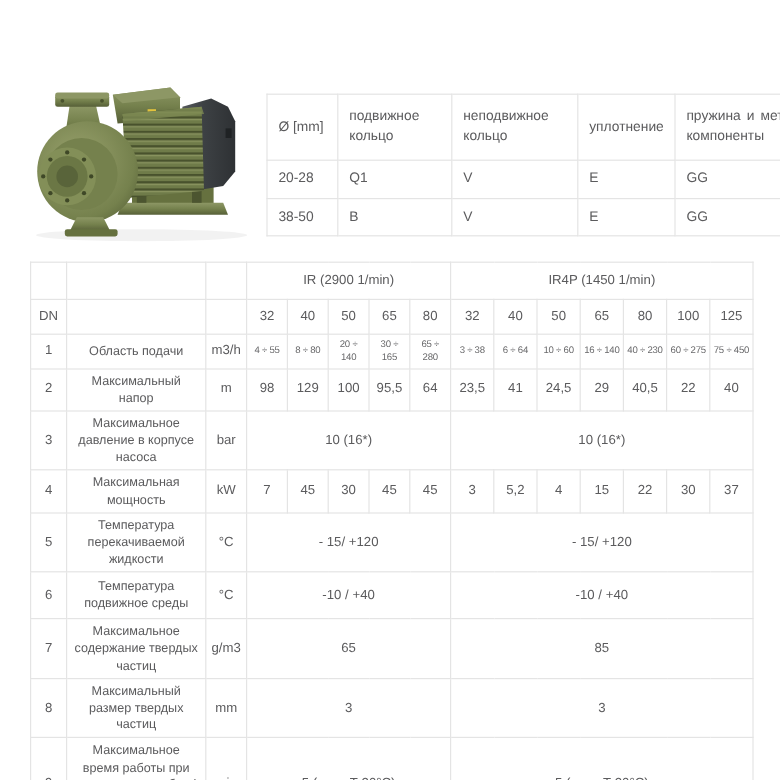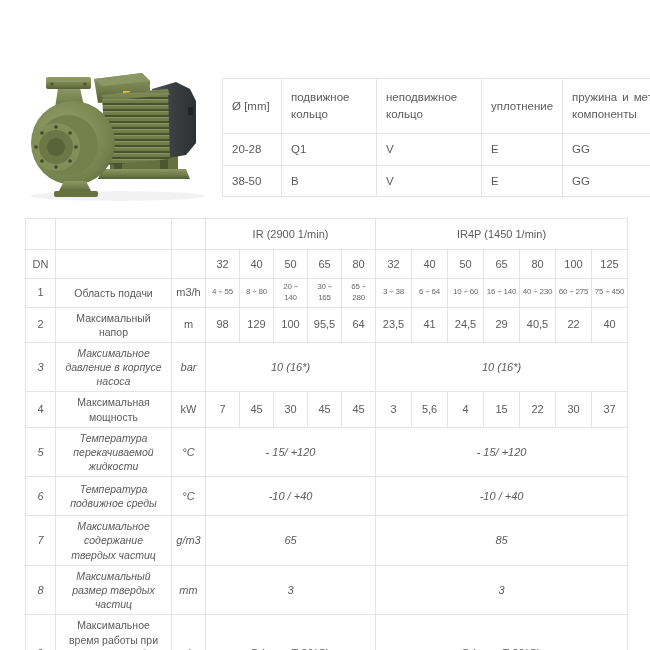--- a/index.html
+++ b/index.html
@@ -28,23 +28,23 @@
   .seal-table tr{height:31px;}
 
   
   .spec-table{position:absolute;left:25px;top:218px;width:603px;font-size:11px;color:#5b5b5d;}
   .spec-table td{padding:3px 2px;text-align:center;line-height:1.35;}
   .spec-table .name{font-size:10.5px;padding:3px 6px;}
   .spec-table .sm{font-size:8px;color:#69696b;letter-spacing:-0.2px;}
   .spec-table .grp td{height:24px;}
   .spec-table .dnrow td{height:22px;}
   .r-h25 td{height:21px;}
-  .r-h38 td{height:34px;font-style:italic;}
+  .r-h38 td{height:34px;}
   .r-h28 td{height:24px;}
-  .r-h36 td{height:32px;font-style:italic;}
+  .r-h36 td{height:32px;}
   .r-h62 td{height:58px;}
 </style>
 </head>
 <body>
 
 <div class="pump-wrap">
   <svg viewBox="0 0 210 150">
     <defs>
       <linearGradient id="gGreenV" x1="0" y1="0" x2="0" y2="1">
         <stop offset="0" stop-color="#8d9765"></stop>
@@ -232,21 +232,21 @@
   <tr class="r-h28">
     <td>4</td>
     <td class="name">Максимальная мощность</td>
     <td>kW</td>
     <td>7</td>
     <td>45</td>
     <td>30</td>
     <td>45</td>
     <td>45</td>
     <td>3</td>
-    <td>5,6</td>
+    <td>5,2</td>
     <td>4</td>
     <td>15</td>
     <td>22</td>
     <td>30</td>
     <td>37</td>
   </tr>
 
   <tr class="r-h36">
     <td>5</td>
     <td class="name">Температура перекачиваемой жидкости</td>

